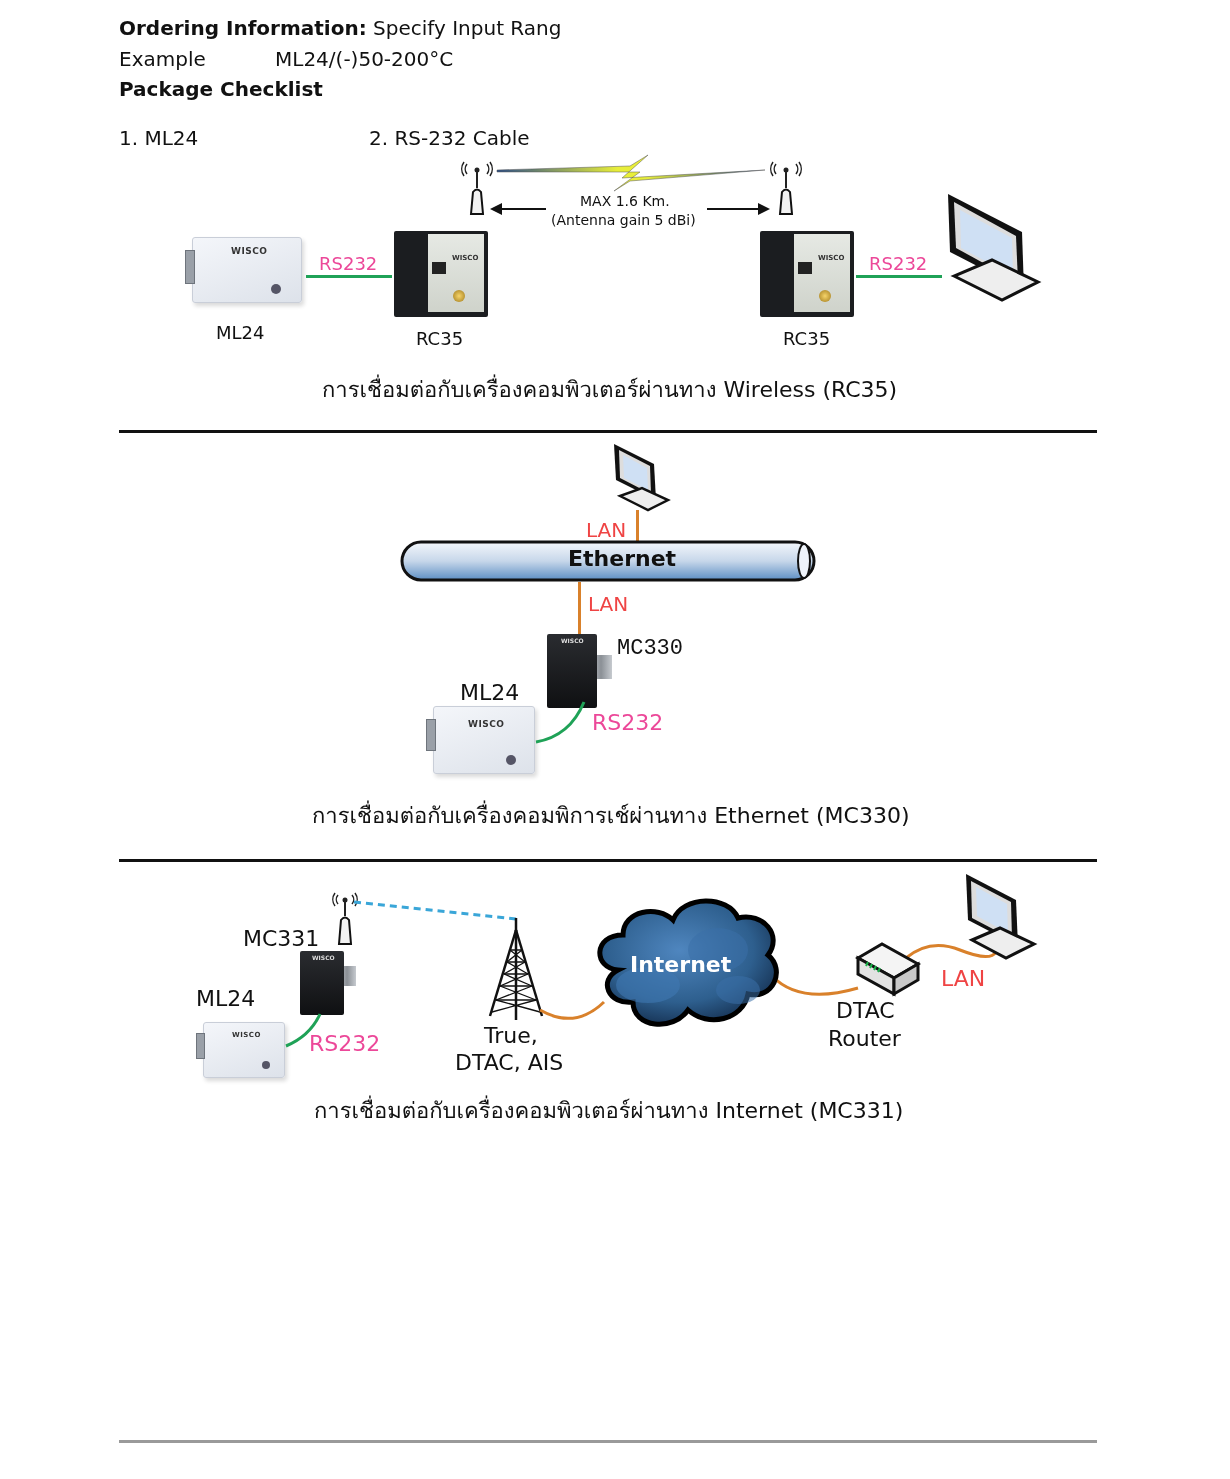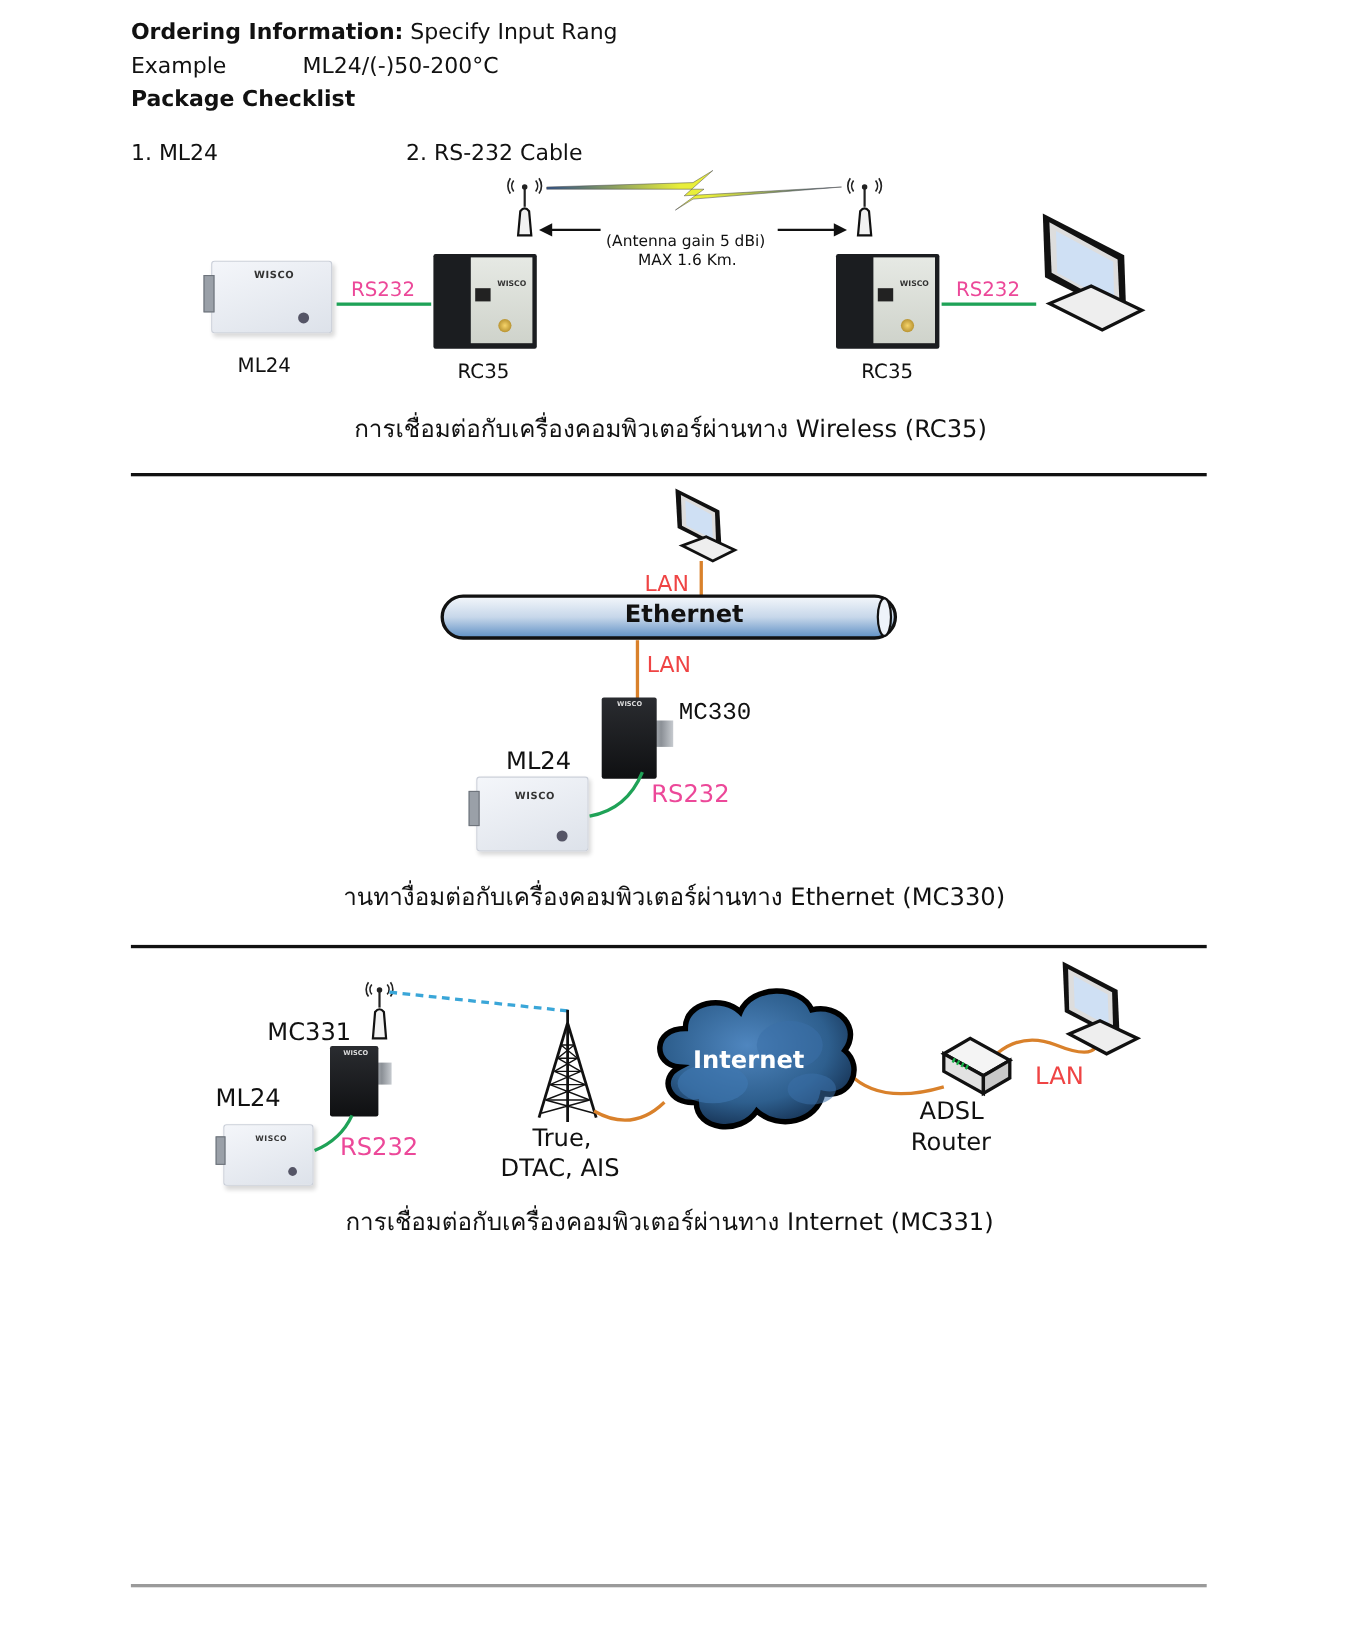--- a/index.html
+++ b/index.html
@@ -68,21 +68,21 @@
   <line x1="20" y1="8" x2="20" y2="26" stroke="#222" stroke-width="2"></line>
   <path d="M14 52 L16 30 Q20 25 24 30 L26 52 Z" fill="#f2f2f2" stroke="#111" stroke-width="2"></path>
 </svg>
 
 <svg width="1230" height="240" style="left:0;top:0;">
   <line x1="500" y1="209" x2="546" y2="209" stroke="#111" stroke-width="2"></line>
   <polygon points="490,209 502,203 502,215" fill="#111"></polygon>
   <line x1="707" y1="209" x2="760" y2="209" stroke="#111" stroke-width="2"></line>
   <polygon points="770,209 758,203 758,215" fill="#111"></polygon>
 </svg>
-<div class="t" style="left:580px; top:193px; font-size:14px;margin-top:36px;">MAX 1.6 Km.</div>
+<div class="t" style="left:580px; top:193px; font-size:14px;">MAX 1.6 Km.</div>
 <div class="t" style="left:551px; top:212px; font-size:14px;">(Antenna gain 5 dBi)</div>
 
 <div class="ml24" style="left:192px; top:237px; width:108px; height:64px;">
   <div class="term" style="top:12px; width:8px; height:32px;"></div>
   <div class="brand" style="left:38px; top:8px;">WISCO</div>
   <div class="knob" style="left:78px; top:46px;"></div>
 </div>
 <div class="t lbl" style="left:216px; top:322px;">ML24</div>
 
 <div class="abs" style="left:306px; top:275px; width:86px; height:3px; background:#1fa257;"></div>
@@ -155,21 +155,21 @@
 <div class="ml24" style="left:433px; top:706px; width:100px; height:66px;">
   <div class="term" style="top:12px; width:8px; height:30px;"></div>
   <div class="brand" style="left:34px; top:12px;">WISCO</div>
   <div class="knob" style="left:72px; top:48px;"></div>
 </div>
 <svg width="80" height="60" style="left:530px;top:700px;">
   <path d="M6 42 Q40 36 54 2" fill="none" stroke="#1fa257" stroke-width="3"></path>
 </svg>
 <div class="t green" style="left:592px; top:710px; font-size:22px;">RS232</div>
 
-<div class="t cap" style="left:312px; top:798px;">านทางื่อมต่อกับเครื่องคอมพิวเตอร์ผ่านทาง Ethernet (MC330)</div>
+<div class="t cap" style="left:312px; top:798px;">การเชื่อมต่อกับเครื่องคอมพิการเช์ผ่านทาง Ethernet (MC330)</div>
 
 <div class="rule" style="top:859px;"></div>
 
 <svg width="30" height="56" style="left:330px;top:892px;">
   <path d="M8 12 a7 7 0 0 1 0 -9 M5 14 a11 11 0 0 1 0 -13 M22 12 a7 7 0 0 0 0 -9 M25 14 a11 11 0 0 0 0 -13" fill="none" stroke="#222" stroke-width="1.5"></path>
   <circle cx="15" cy="8" r="2.5" fill="#222"></circle>
   <line x1="15" y1="8" x2="15" y2="24" stroke="#222" stroke-width="2"></line>
   <path d="M9 52 L11 28 Q15 23 19 28 L21 52 Z" fill="#f2f2f2" stroke="#111" stroke-width="2"></path>
 </svg>
 
@@ -228,21 +228,21 @@
   <ellipse cx="150" cy="100" rx="22" ry="14" fill="#3a6fa8" opacity="0.55"></ellipse>
 </svg>
 <div class="t b" style="left:630px; top:952px; font-size:22px; color:#fff;">Internet</div>
 
 <svg width="70" height="60" style="left:854px;top:940px;">
   <polygon points="4,18 28,4 64,24 40,38" fill="#f4f4f4" stroke="#111" stroke-width="3"></polygon>
   <polygon points="4,18 40,38 40,54 4,34" fill="#e2e2e2" stroke="#111" stroke-width="3"></polygon>
   <polygon points="40,38 64,24 64,40 40,54" fill="#c9c9c9" stroke="#111" stroke-width="3"></polygon>
   <path d="M12 26 l2 -4 M16 28 l2 -4 M20 30 l2 -4 M24 32 l2 -4" stroke="#19b34a" stroke-width="2"></path>
 </svg>
-<div class="t" style="left:836px; top:998px; font-size:22px;">ADSL</div>
+<div class="t" style="left:836px; top:998px; font-size:22px;">DTAC</div>
 <div class="t" style="left:828px; top:1026px; font-size:22px;">Router</div>
 
 <svg width="80" height="90" style="left:962px;top:872px;">
   <polygon points="4,2 54,28 56,74 6,48" fill="#111"></polygon>
   <polygon points="9,9 49,30 50,67 10,46" fill="#ddd"></polygon>
   <polygon points="14,15 45,32 46,61 15,44" fill="#cfe0f4"></polygon>
   <polygon points="10,68 44,86 72,72 38,56" fill="#eee" stroke="#111" stroke-width="3"></polygon>
 </svg>
 <div class="t orange" style="left:941px; top:966px; font-size:22px;">LAN</div>
 

